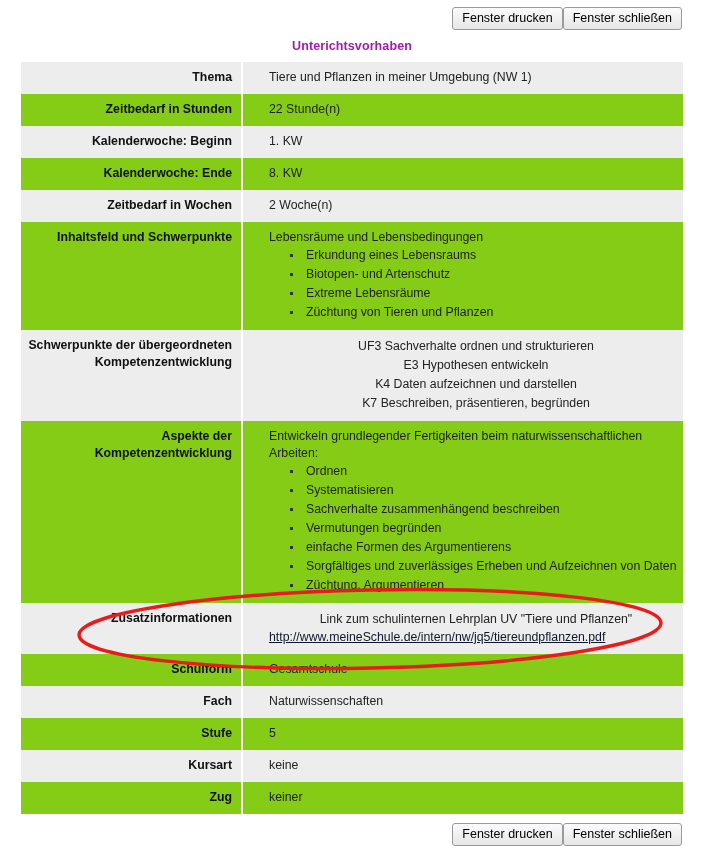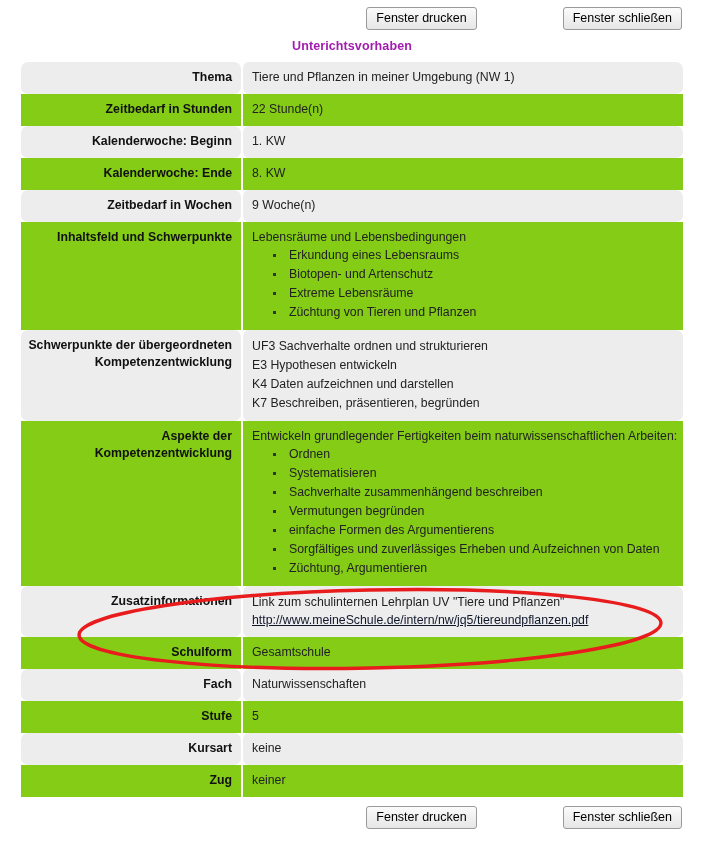--- a/index.html
+++ b/index.html
@@ -23,21 +23,20 @@
     height: 857px;
     box-sizing: border-box;
   }
 
   
   .button-bar {
     display: flex;
     justify-content: flex-end;
     align-items: flex-start;
     padding-right: 22px;
-    gap: 86px;
     height: 32px;
   }
   .button-bar.top { padding-top: 7px; }
   .button-bar.bottom { padding-top: 9px; }
 
   .win-button {
     font-family: "Liberation Sans", sans-serif;
     font-size: 12.5px;
     color: #000000;
     background: linear-gradient(#fbfbfb, #e6e6e6);
@@ -60,39 +59,39 @@
   }
 
   
   .info-table {
     width: 662px;
     margin: 0 auto;
     border-collapse: separate;
     border-spacing: 0;
     table-layout: fixed;
   }
-  .info-table tr.shade > td { background: #ededed; border-radius: 7px; }
+  .info-table tr.shade > td { background: #ededed; }
   .info-table tr.plain > td { background: #84cc16; }
 
   .info-table td {
     vertical-align: top;
     padding: 7px 0 8px 0;
     font-size: 12.3px;
     line-height: 17px;
   }
 
   td.label-cell {
     width: 211px;
     text-align: right;
     font-weight: bold;
     color: #111111;
     padding-right: 9px;
   }
   td.value-cell {
-    padding-left: 9px;
+    padding-left: 26px;
     color: #222222;
     border-left: 2px solid #ffffff;
   }
 
   .value-cell p {
     margin: 0;
   }
   .value-cell ul {
     margin: 0;
     padding: 0 0 0 21px;
@@ -108,20 +107,21 @@
     position: absolute;
     left: 0;
     top: 8px;
     width: 3px;
     height: 3px;
     background: #333333;
   }
   .value-cell .line {
     display: block;
     line-height: 19px;
+    text-align: center;
   }
   .value-cell a.link {
     color: #0f172a;
     text-decoration: underline;
   }
 
   
   .annotation-layer {
     position: absolute;
     left: 0;
@@ -171,21 +171,21 @@
       <tr class="plain">
         <td class="label-cell">Kalenderwoche: Ende</td>
         <td class="value-cell">
           <p>8. KW</p>
         </td>
       </tr>
 
       <tr class="shade">
         <td class="label-cell">Zeitbedarf in Wochen</td>
         <td class="value-cell">
-          <p>9 Woche(n)</p>
+          <p>2 Woche(n)</p>
         </td>
       </tr>
 
       <tr class="plain">
         <td class="label-cell">Inhaltsfeld und Schwerpunkte</td>
         <td class="value-cell">
           <p>Lebensräume und Lebensbedingungen</p>
           <ul>
             <li>Erkundung eines Lebensraums</li>
             <li>Biotopen- und Artenschutz</li>

